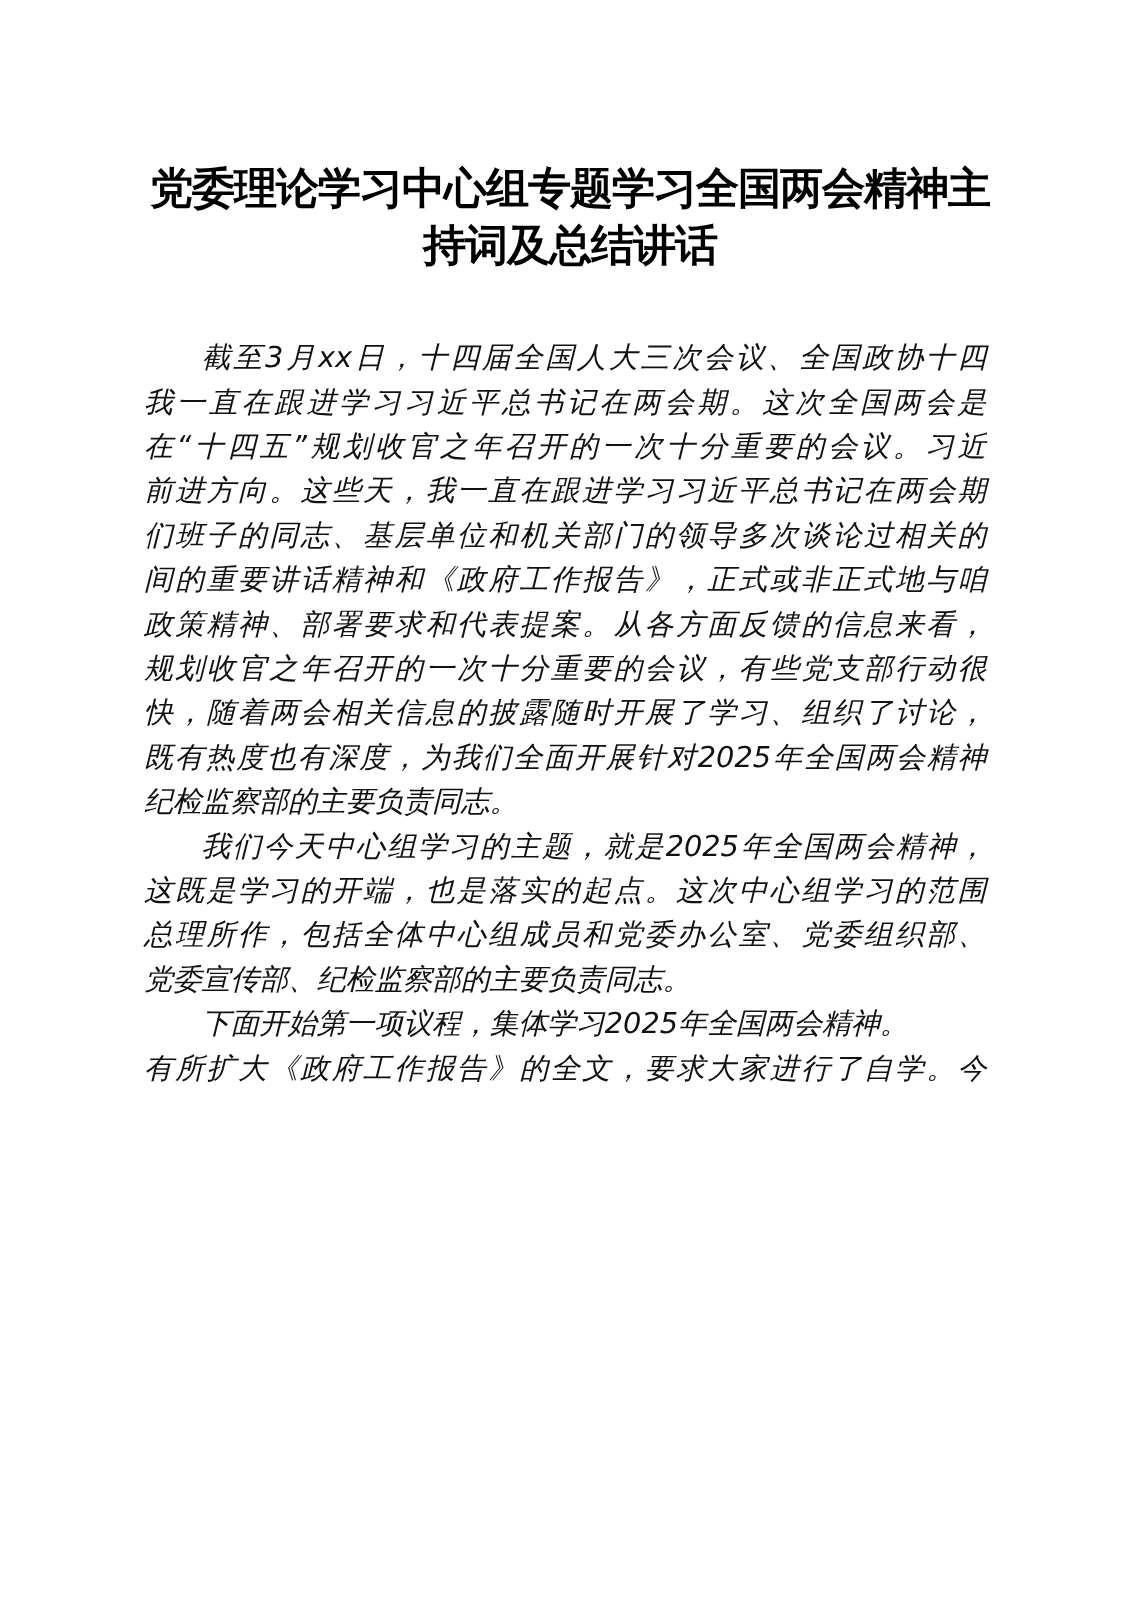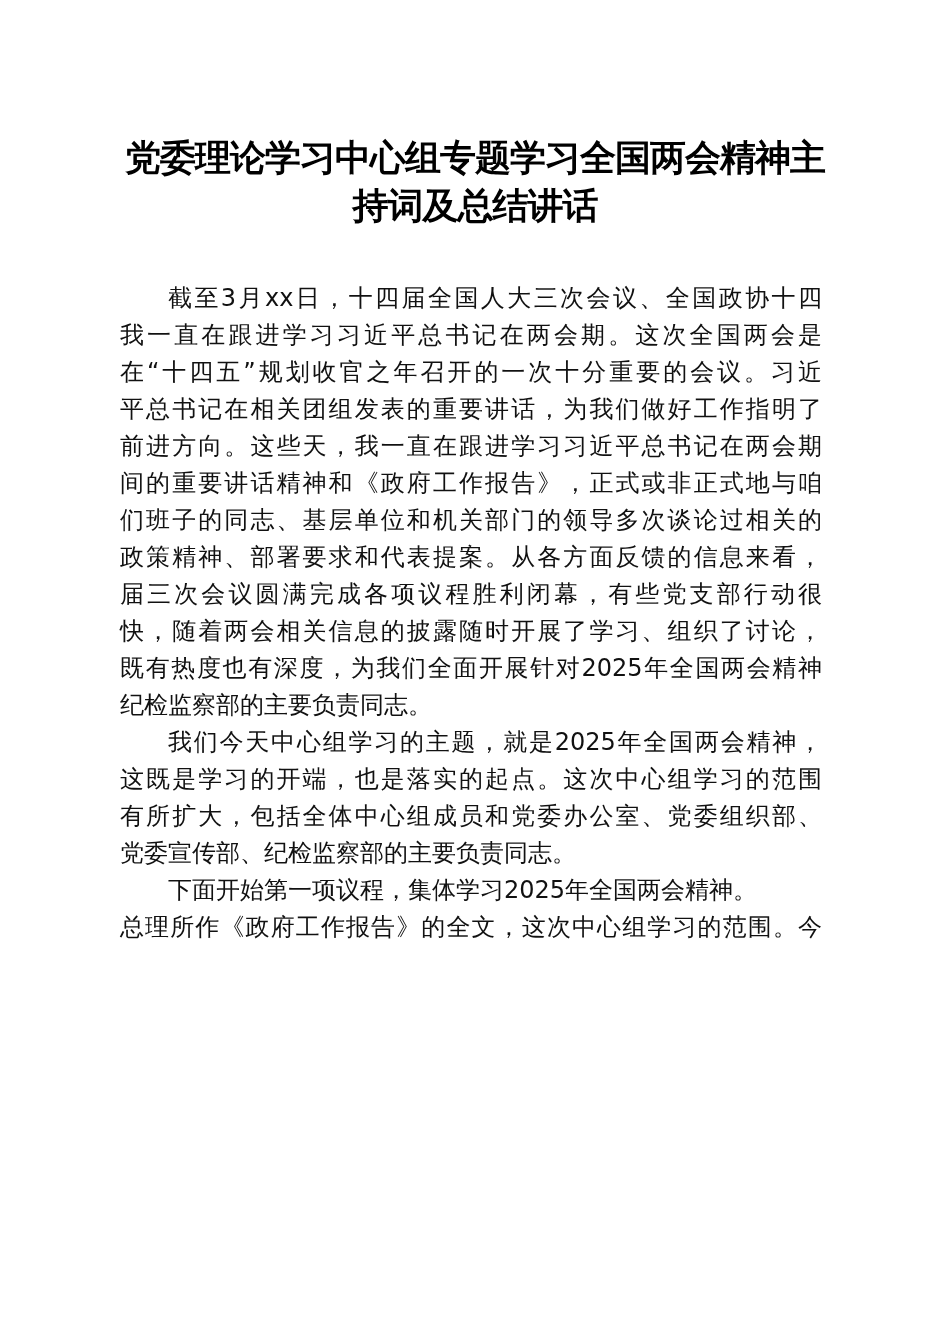--- a/index.html
+++ b/index.html
@@ -8,21 +8,21 @@
   .title {
     position: absolute; left: 100px; width: 750px; top: 133px;
     text-align: center;
     font-family: "DejaVu Serif", "Liberation Serif", serif;
     font-weight: bold; font-size: 36px; line-height: 48px;
     letter-spacing: -1px; color: #000;
   }
   .body {
     position: absolute; left: 120px; top: 280px; width: 710px;
     font-family: "DejaVu Sans", "Liberation Sans", sans-serif;
-    font-size: 24px; color: #111;
+    font-size: 24px; color: #111; font-style: italic;
   }
   .line {
     height: 37px; line-height: 37px; white-space: nowrap;
     text-align: justify; text-align-last: justify;
     width: 702px;
   }
   .line.last { text-align-last: left; }
   .line.indent { padding-left: 48px; width: 654px; }
 </style>
 </head>
@@ -32,39 +32,38 @@
   <div class="title">
     <div>党委理论学习中心组专题学习全国两会精神主</div>
     <div>持词及总结讲话</div>
   </div>
 
   <div class="body">
     <div>
       <div class="line indent">截至3月xx日，十四届全国人大三次会议、全国政协十四</div>
       <div class="line">我一直在跟进学习习近平总书记在两会期。这次全国两会是</div>
       <div class="line">在“十四五”规划收官之年召开的一次十分重要的会议。习近</div>
-      <div class="line">平总书记在相关团组发表的重要讲话，为我们做好工作指明了</div>
       <div class="line">前进方向。这些天，我一直在跟进学习习近平总书记在两会期</div>
+      <div class="line">们班子的同志、基层单位和机关部门的领导多次谈论过相关的</div>
       <div class="line">间的重要讲话精神和《政府工作报告》，正式或非正式地与咱</div>
-      <div class="line">们班子的同志、基层单位和机关部门的领导多次谈论过相关的</div>
       <div class="line">政策精神、部署要求和代表提案。从各方面反馈的信息来看，</div>
-      <div class="line">届三次会议圆满完成各项议程胜利闭幕，有些党支部行动很</div>
+      <div class="line">规划收官之年召开的一次十分重要的会议，有些党支部行动很</div>
       <div class="line">快，随着两会相关信息的披露随时开展了学习、组织了讨论，</div>
       <div class="line">既有热度也有深度，为我们全面开展针对2025年全国两会精神</div>
       <div class="line last">纪检监察部的主要负责同志。</div>
     </div>
 
     <div>
       <div class="line indent">我们今天中心组学习的主题，就是2025年全国两会精神，</div>
       <div class="line">这既是学习的开端，也是落实的起点。这次中心组学习的范围</div>
-      <div class="line">有所扩大，包括全体中心组成员和党委办公室、党委组织部、</div>
+      <div class="line">总理所作，包括全体中心组成员和党委办公室、党委组织部、</div>
       <div class="line last">党委宣传部、纪检监察部的主要负责同志。</div>
     </div>
 
     <div>
       <div class="line indent last">下面开始第一项议程，集体学习2025年全国两会精神。</div>
     </div>
 
     <div>
-      <div class="line">总理所作《政府工作报告》的全文，这次中心组学习的范围。今</div>
+      <div class="line">有所扩大《政府工作报告》的全文，要求大家进行了自学。今</div>
     </div>
   </div>
 </div>
 
 </body></html>

